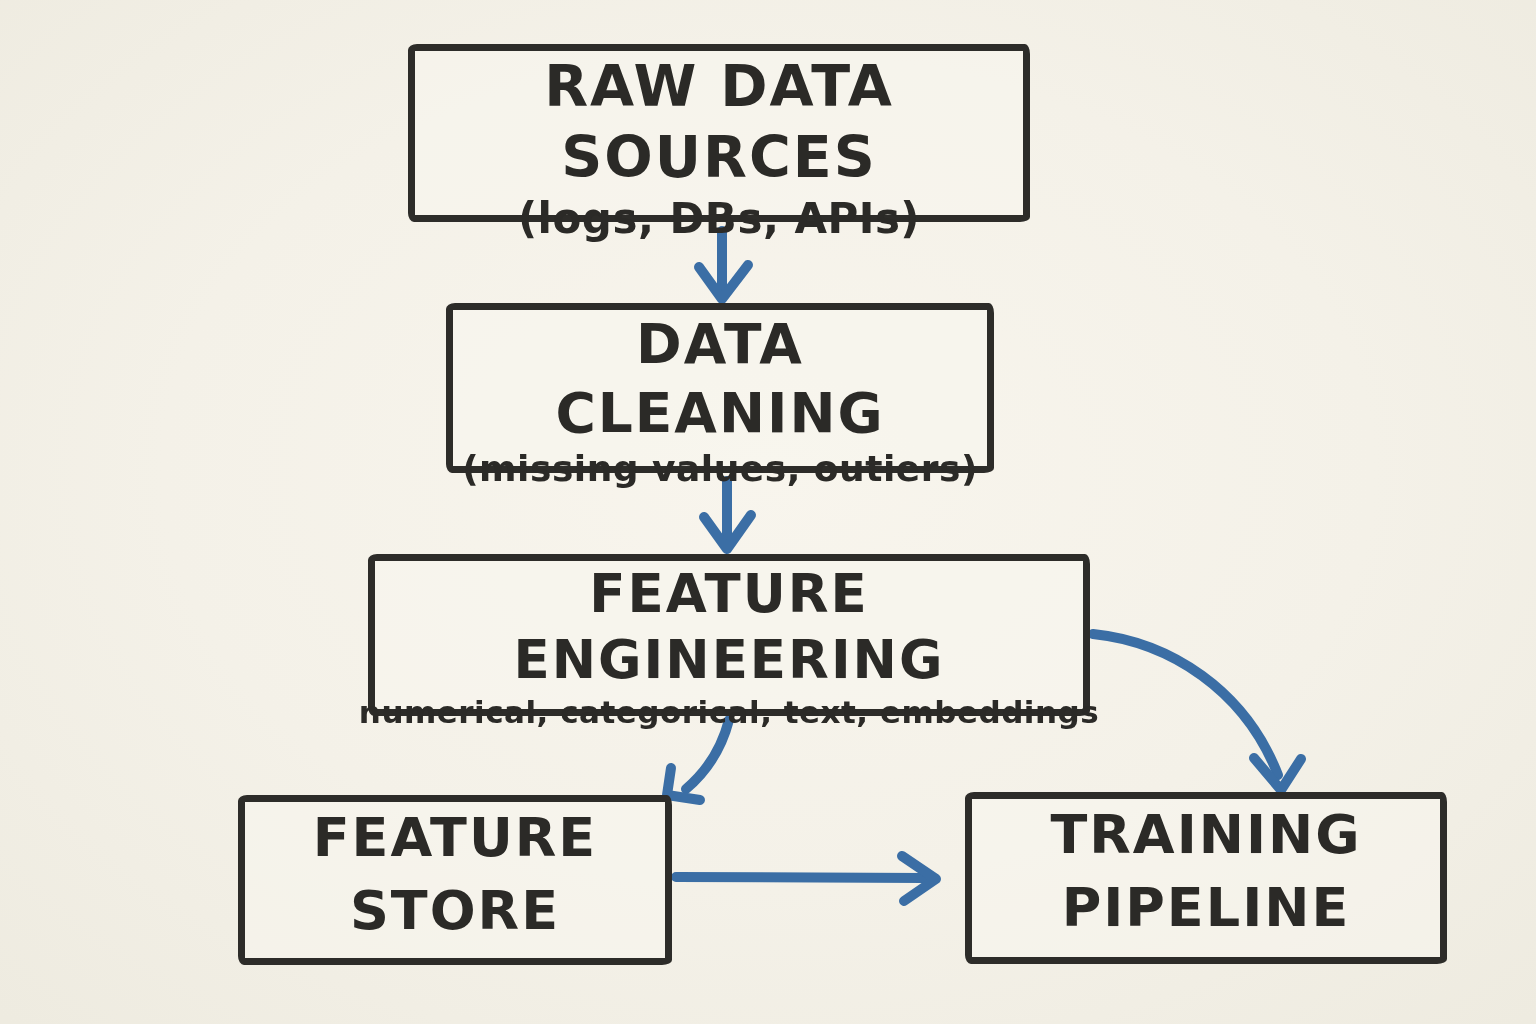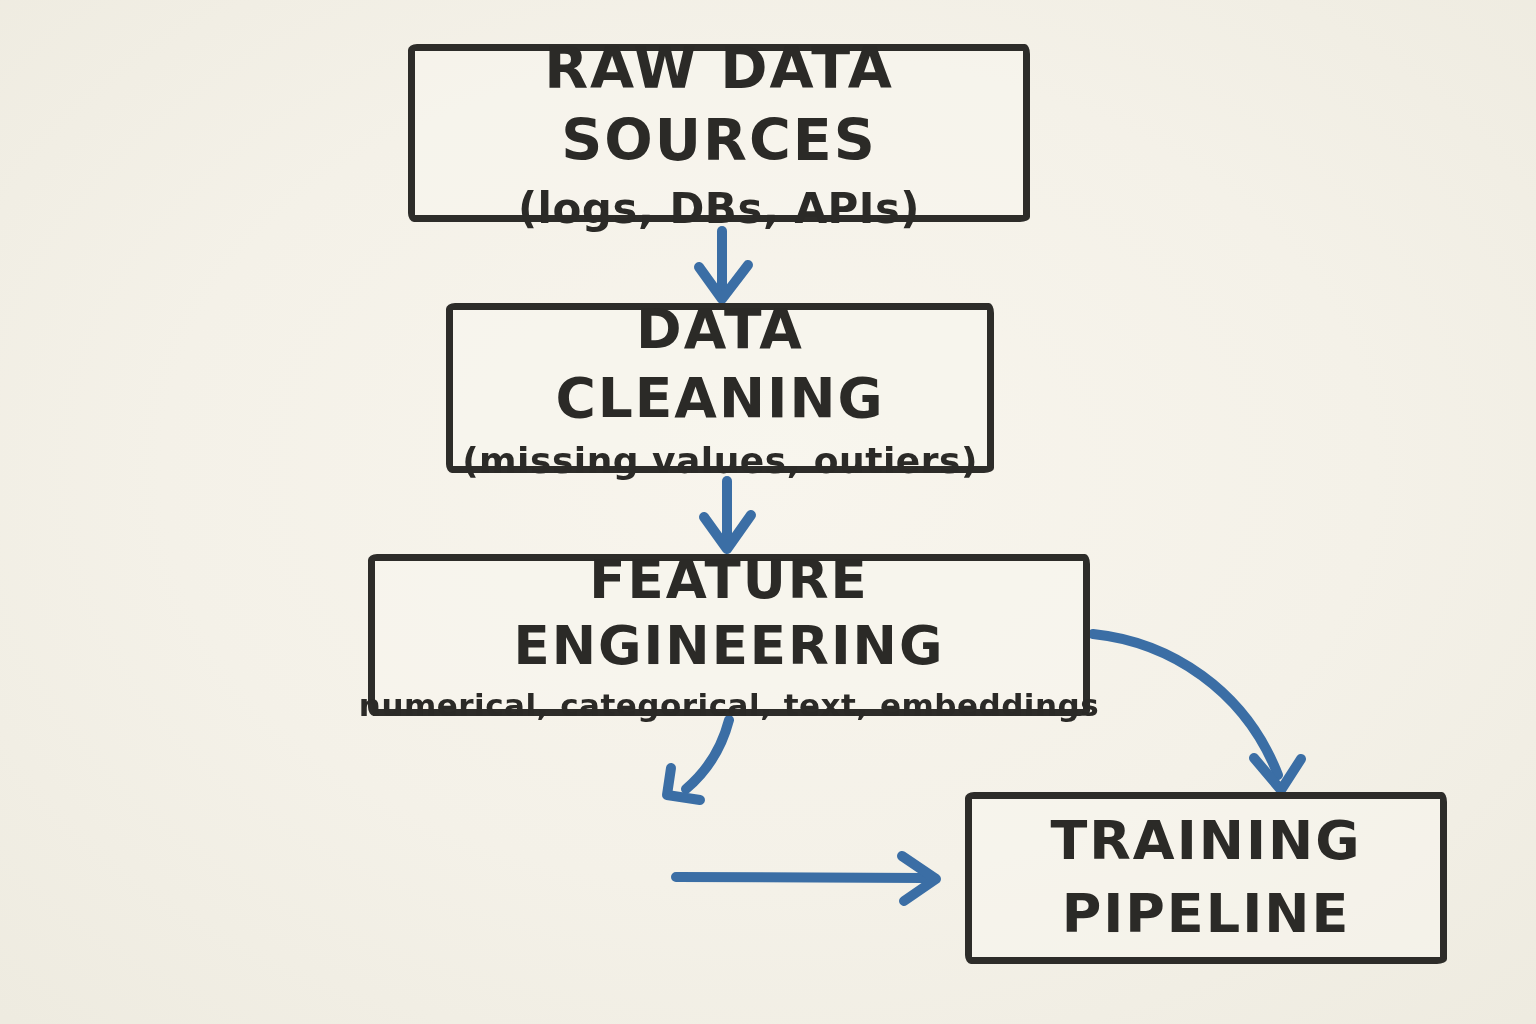--- a/index.html
+++ b/index.html
@@ -18,34 +18,33 @@
   }
   .node {
     position: absolute;
     box-sizing: border-box;
     border: 7px solid #2d2c29;
     border-radius: 9px 5px 10px 6px / 6px 10px 5px 9px;
     background: rgba(248, 246, 238, 0.55);
     display: flex;
     flex-direction: column;
     align-items: center;
-    justify-content: center;
+    justify-content: space-between;
     text-align: center;
     color: #2b2a27;
   }
   .node-title {
     font-weight: 700;
     letter-spacing: 2px;
     line-height: 1.25;
     white-space: pre-line;
   }
   .node-subtitle {
     font-weight: 700;
     letter-spacing: 0.5px;
-    margin-top: 8px;
     white-space: nowrap;
   }
   
   #node-raw   { left: 408px; top: 44px;  width: 622px; height: 178px; }
   #node-raw .node-title    { font-size: 57px; }
   #node-raw .node-subtitle { font-size: 42px; }
 
   #node-clean { left: 446px; top: 303px; width: 548px; height: 170px; }
   #node-clean .node-title    { font-size: 55px; word-spacing: 16px; }
   #node-clean .node-subtitle { font-size: 36px; }
@@ -106,19 +105,23 @@
   <div class="node" id="node-clean">
     <div class="node-title">DATA CLEANING</div>
     <div class="node-subtitle">(missing values, outiers)</div>
   </div>
 
   <div class="node" id="node-fe">
     <div class="node-title">FEATURE ENGINEERING</div>
     <div class="node-subtitle">numerical, categorical, text, embeddings</div>
   </div>
 
+  <div class="node" id="node-store">
+    <div class="node-title">FEATURE
+STORE</div>
+  </div>
 
   <div class="node" id="node-train">
     <div class="node-title">TRAINING
 PIPELINE</div>
   </div>
 
 </div>
 
 </body></html>

